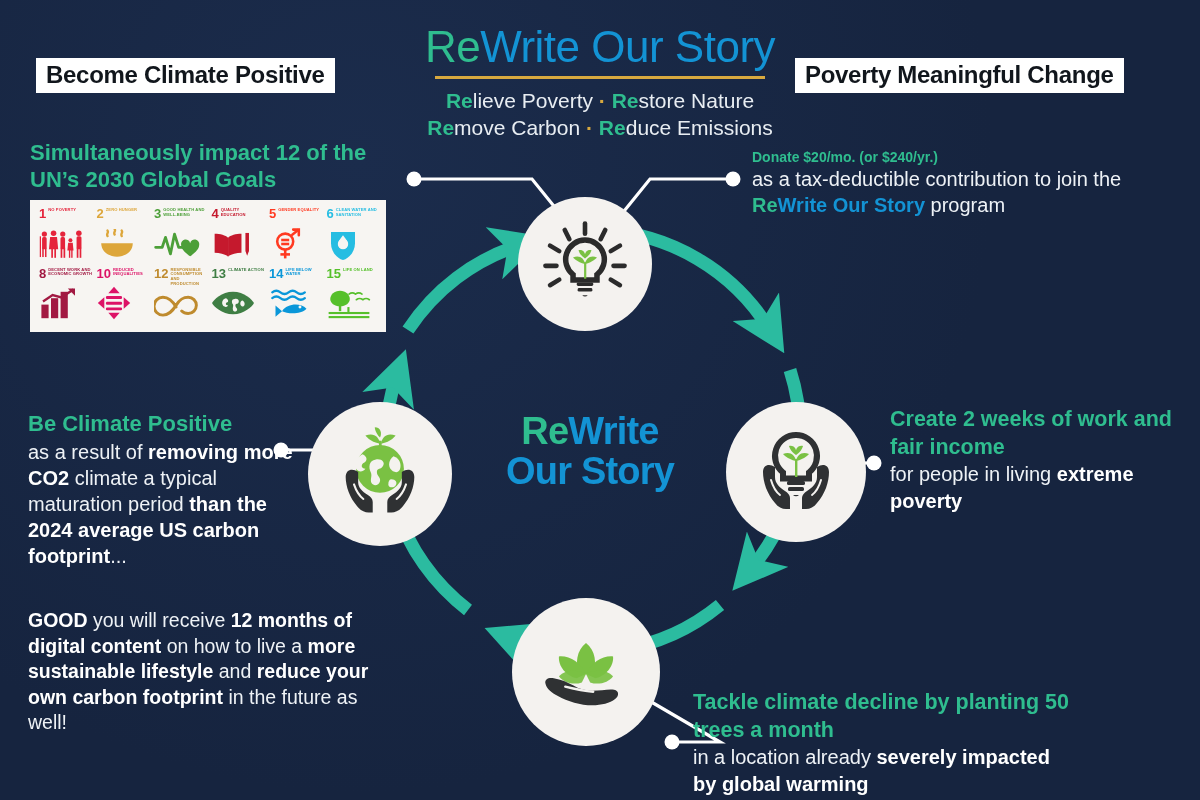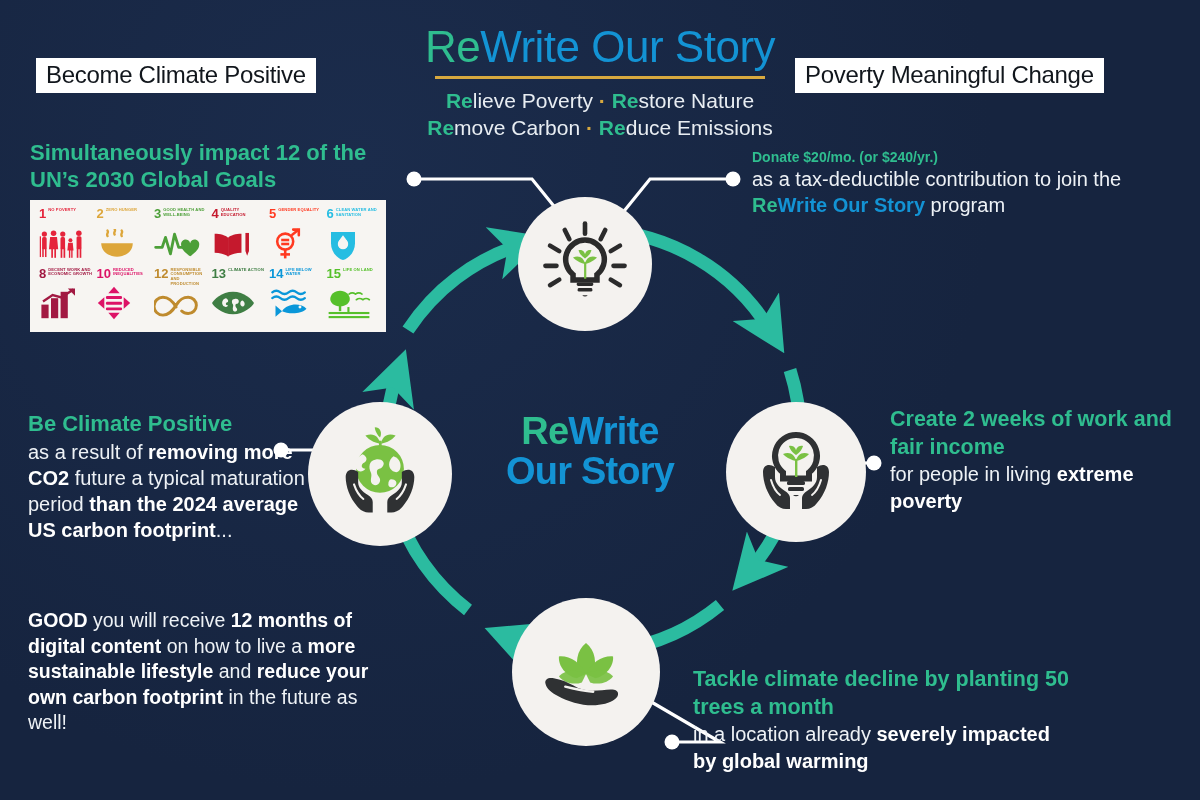--- a/index.html
+++ b/index.html
@@ -16,21 +16,21 @@
     background-image:
       radial-gradient(circle at 30% 20%, #1b2c4c 0%, #16243f 60%),
       repeating-linear-gradient(0deg, rgba(255,255,255,.012) 0 1px, transparent 1px 3px);
   }
 
   
   .badge {
     position: absolute;
     background: #ffffff;
     color: #11161c;
-    font-weight: normal;
+    font-weight: bold;
     letter-spacing: -0.3px;
     padding: 4px 10px 6px 10px;
     white-space: nowrap;
     line-height: 1.05;
   }
   #badge-left  { left: 36px;  top: 58px;  font-size: 24px; }
   #badge-right { left: 795px; top: 58px;  font-size: 24px; }
 
   
   #title-wrap { position: absolute; left: 400px; top: 24px; width: 400px; text-align: center; }
@@ -55,21 +55,21 @@
   #txt-donate .lead { font-size: 14px; }
 
   #txt-climate { left: 28px; top: 410px; width: 280px; font-size: 20px; line-height: 1.30; }
   #txt-climate .lead { font-size: 22px; }
 
   #txt-plus { left: 28px; top: 608px; width: 365px; font-size: 19.5px; line-height: 1.31; }
 
   #txt-work { left: 890px; top: 405px; width: 300px; font-size: 20px; line-height: 1.31; }
   #txt-work .lead { font-size: 21.5px; }
 
-  #txt-trees { left: 693px; top: 665px; width: 380px; font-size: 20px; line-height: 1.31; }
+  #txt-trees { left: 693px; top: 688px; width: 380px; font-size: 20px; line-height: 1.31; }
   #txt-trees .lead { font-size: 21.5px; }
 
   
   #sdg-grid {
     position: absolute; left: 30px; top: 200px;
     width: 356px; height: 132px;
     background: #f7f5f2;
     padding: 7px 6px;
     display: grid;
     grid-template-columns: repeat(6, 1fr);
@@ -462,21 +462,21 @@
     <div class="rest">Our Story</div>
   </div>
 
   <div class="tblock" id="txt-donate">
     <div class="lead">Donate $20/mo. (or $240/yr.)</div>
     <div><span>as a tax-deductible contribution to join the </span><span class="brand-re">Re</span><span class="brand-rest">Write Our Story</span><span> program</span></div>
   </div>
 
   <div class="tblock" id="txt-climate">
     <div class="lead">Be Climate Positive</div>
-    <div><span>as a result of </span><b>removing more CO2</b><span> future a typical maturation period </span><b>than the 2024 average US carbon footprint</b><span>...</span></div>
+    <div><span>as a result of </span><b>removing more CO2</b><span> climate a typical maturation period </span><b>than the 2024 average US carbon footprint</b><span>...</span></div>
   </div>
 
   <div class="tblock" id="txt-plus">
     <b>GOOD</b><span> you will receive </span><b>12 months of digital content</b><span> on how to live a </span><b>more sustainable lifestyle</b><span> and </span><b>reduce your own carbon footprint</b><span> in the future as well!</span>
   </div>
 
   <div class="tblock" id="txt-work">
     <div class="lead">Create 2  weeks of work and fair income</div>
     <div><span>for people in living </span><b>extreme poverty</b></div>
   </div>

